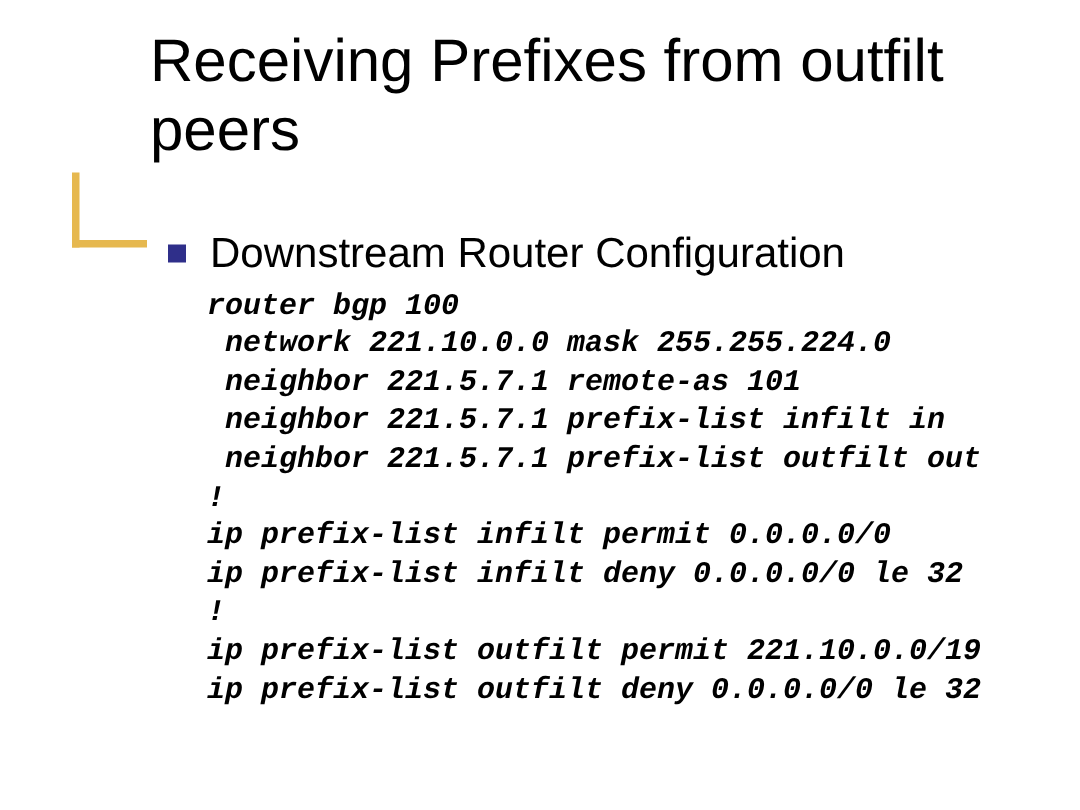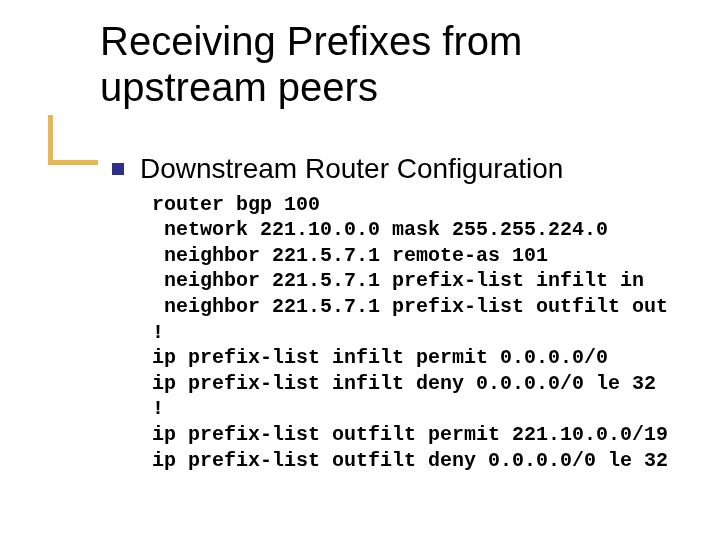--- a/index.html
+++ b/index.html
@@ -60,38 +60,39 @@
     background: #2f2f8a;
     margin-top: 11px;
     margin-right: 16px;
     flex: 0 0 auto;
   }
   .bullet-text {
     font-size: 28px;
     line-height: 1.2;
   }
   .code {
-    margin-left: 40px;
+    margin-left: 26px;
     margin-top: 6px;
     font-family: "Courier New", Courier, monospace;
     font-size: 20px;
     font-weight: bold;
     line-height: 1.28;
     white-space: pre;
+    font-style: italic;
   }
 </style>
 </head>
 <body>
 
 <div class="slide">
 
   <div class="accent-v"></div>
   <div class="accent-h"></div>
 
-  <div class="title">Receiving Prefixes from upstream peers</div>
+  <div class="title">Receiving Prefixes from outfilt peers</div>
 
   <div class="body">
     <div class="bullet-row">
       <div class="bullet"></div>
       <div class="bullet-text">Downstream Router Configuration</div>
     </div>
     <div class="code">router bgp 100
  network 221.10.0.0 mask 255.255.224.0
  neighbor 221.5.7.1 remote-as 101
  neighbor 221.5.7.1 prefix-list infilt in

